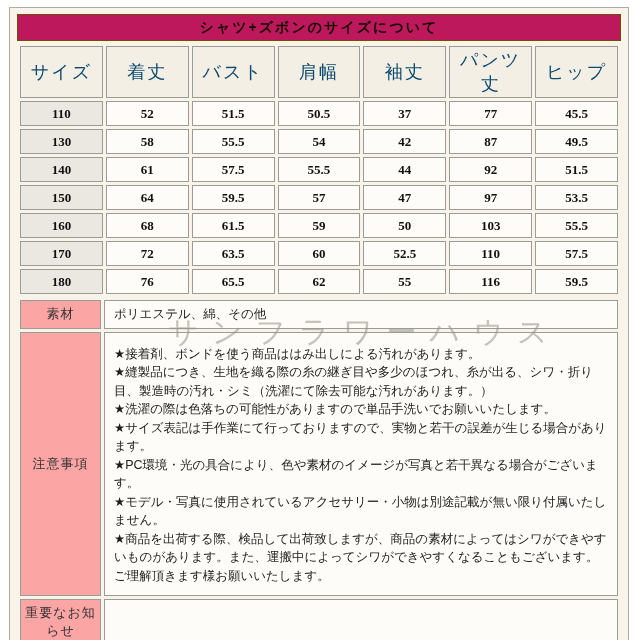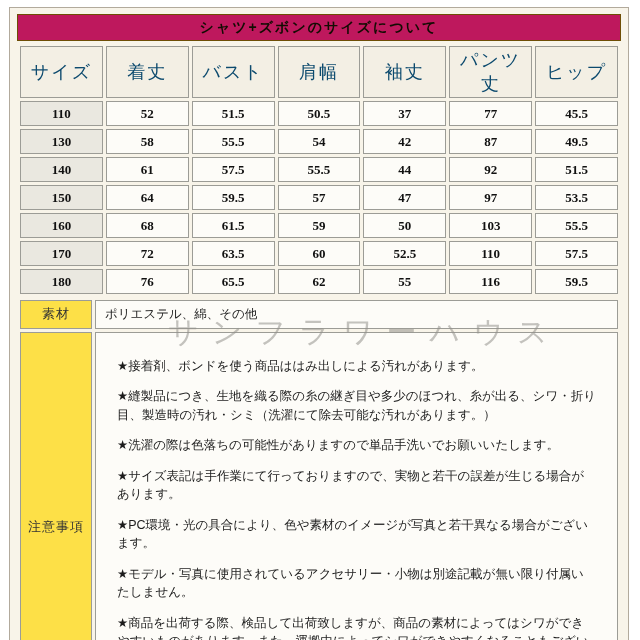--- a/index.html
+++ b/index.html
@@ -29,29 +29,29 @@
     font-size:18px;letter-spacing:2px;color:#0c4a6e;
   }
   .size-table td{
     height:21px;font-size:13px;
     font-family:"Liberation Serif","DejaVu Serif",serif;
     background:#fdfcf8;color:#111;font-weight:bold;
   }
   .size-table td.size-col{background:#eae8e0;}
   .info-table td{border:1px solid #9c9c96;box-sizing:border-box;}
   .info-table .label-cell{
-    width:72px;background:#fde047;text-align:center;vertical-align:middle;
+    width:81px;background:#fca5a5;text-align:center;vertical-align:middle;
     font-size:13px;letter-spacing:1px;color:#333;padding:4px 2px;
   }
   .info-table .content-cell{
     background:#fdfcf8;text-align:left;vertical-align:middle;
     font-size:12.5px;line-height:1.48;color:#1c1c1c;padding:4px 9px;
   }
   .notes-cell{padding:12px 9px 10px 9px !important;vertical-align:top !important;}
-  .notes-cell p{margin:12px;}
+  .notes-cell p{margin:0;}
   .material-row .content-cell{height:24px;}
   .important-row .content-cell{height:42px;}
   .watermark{
     position:absolute;left:168px;top:312px;z-index:5;pointer-events:none;
     font-size:30px;letter-spacing:13px;color:rgba(148,146,140,0.55);
     white-space:nowrap;
   }
 </style>
 </head>
 <body>

